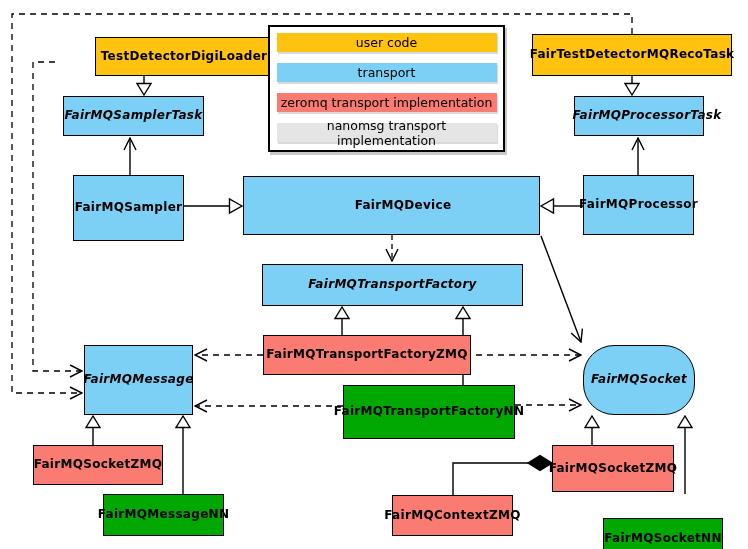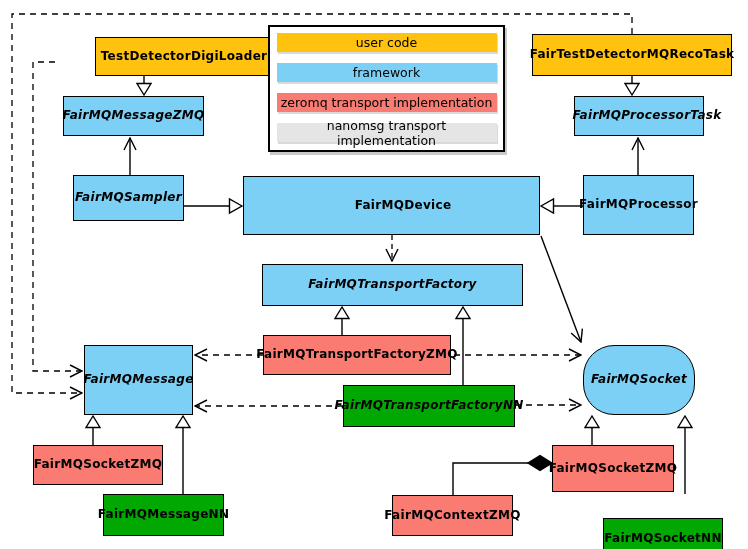--- a/index.html
+++ b/index.html
@@ -131,48 +131,48 @@
 
   <div class="node" style="left: 55px; top: 37px; width: 178px; height: 39px; background: rgb(255, 194, 14); margin-left: 40px;">
     <span>TestDetectorDigiLoader</span>
   </div>
 
   <div class="node" style="left: 532px; top: 34px; width: 200px; height: 42px; background: rgb(255, 194, 14);">
     <span>FairTestDetectorMQRecoTask</span>
   </div>
 
   <div class="node abstract" style="left: 63px; top: 96px; width: 141px; height: 40px; background: rgb(125, 208, 245);">
-    <span>FairMQMessageZMQ</span>
+    <span>FairMQSamplerTask</span>
   </div>
 
   <div class="node abstract" style="left: 574px; top: 96px; width: 130px; height: 40px; background: rgb(125, 208, 245); padding-left: 16px;">
     <span>FairMQProcessorTask</span>
   </div>
 
-  <div class="node" style="left: 73px; top: 175px; width: 111px; height: 46px; background: rgb(125, 208, 245); font-style: italic;">
+  <div class="node" style="left: 73px; top: 175px; width: 111px; height: 66px; background: rgb(125, 208, 245);">
     <span>FairMQSampler</span>
   </div>
 
   <div class="node" style="left: 243px; top: 176px; width: 297px; height: 59px; background: rgb(125, 208, 245); padding-left: 23px;">
     <span>FairMQDevice</span>
   </div>
 
   <div class="node" style="left: 583px; top: 175px; width: 111px; height: 60px; background: rgb(125, 208, 245);">
     <span>FairMQProcessor</span>
   </div>
 
   <div class="node abstract" style="left: 262px; top: 264px; width: 261px; height: 42px; background: rgb(125, 208, 245);">
     <span>FairMQTransportFactory</span>
   </div>
 
-  <div class="node" style="left: 263px; top: 335px; width: 188px; height: 40px; background: rgb(249, 123, 114);">
+  <div class="node" style="left: 263px; top: 335px; width: 208px; height: 40px; background: rgb(249, 123, 114);">
     <span>FairMQTransportFactoryZMQ</span>
   </div>
 
-  <div class="node" style="left: 343px; top: 385px; width: 172px; height: 42px; background: rgb(2, 168, 2); font-style: italic;">
+  <div class="node" style="left: 343px; top: 385px; width: 172px; height: 54px; background: rgb(2, 168, 2);">
     <span>FairMQTransportFactoryNN</span>
   </div>
 
   <div class="node abstract" style="left: 84px; top: 345px; width: 109px; height: 70px; background: rgb(125, 208, 245);">
     <span>FairMQMessage</span>
   </div>
 
   <div class="node abstract" style="left: 583px; top: 345px; width: 112px; height: 70px; background: rgb(125, 208, 245); border-radius: 31px;">
     <span>FairMQSocket</span>
   </div>
@@ -192,18 +192,18 @@
   <div class="node" style="left: 552px; top: 445px; width: 122px; height: 47px; background: rgb(249, 123, 114);">
     <span>FairMQSocketZMQ</span>
   </div>
 
   <div class="node" style="left: 603px; top: 494px; width: 120px; height: 41px; background: rgb(2, 168, 2); margin-top: 24px;">
     <span>FairMQSocketNN</span>
   </div>
 
   <div class="legend-box" style="left:268px;top:25px;width:237px;height:127px;">
     <div class="legend-bar" style="background: rgb(255, 194, 14);">user code</div>
-    <div class="legend-bar" style="background: rgb(125, 208, 245);">framework</div>
+    <div class="legend-bar" style="background: rgb(125, 208, 245);">transport</div>
     <div class="legend-bar" style="background: rgb(249, 123, 114);">zeromq transport implementation</div>
     <div class="legend-bar" style="background: #e5e5e5; text-align: center;">nanomsg transport implementation</div>
   </div>
 
 </div>
 
 </body></html>

